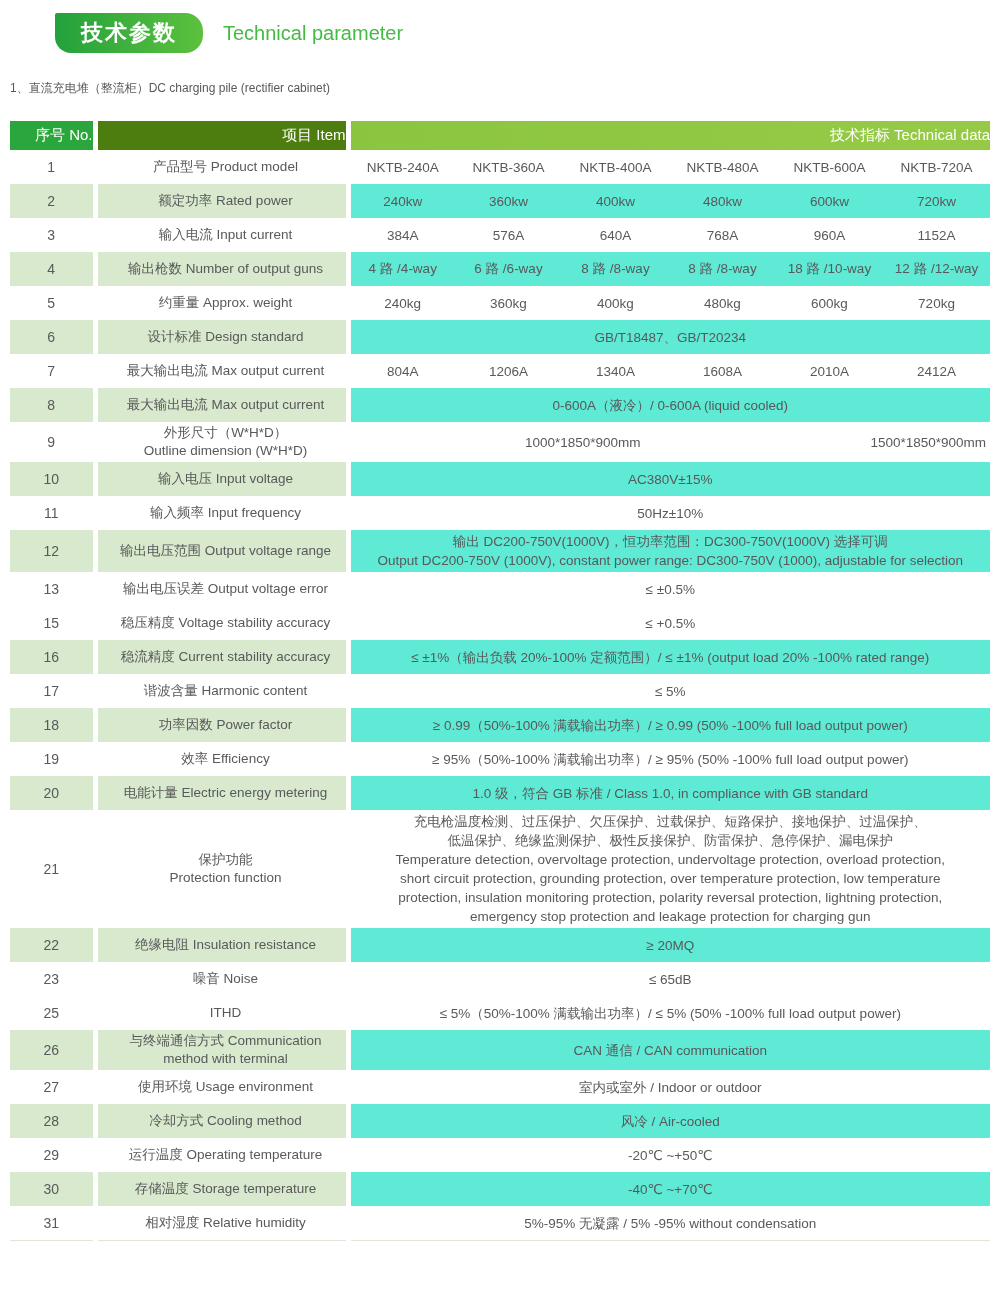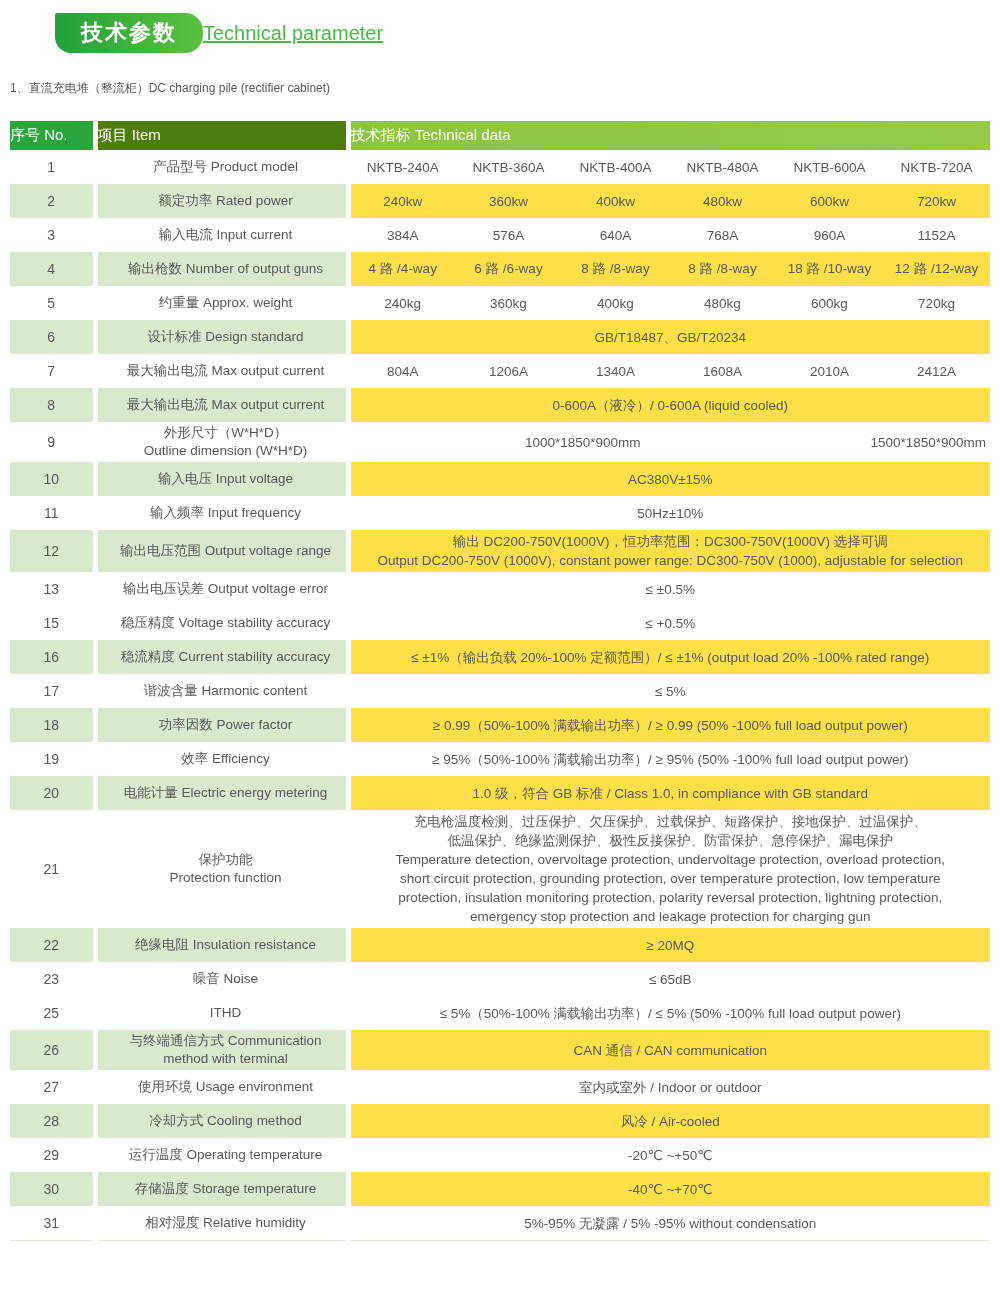--- a/index.html
+++ b/index.html
@@ -11,38 +11,38 @@
   }
   
   .head-row{display:flex;align-items:center;margin:12px 0 0 27px;height:42px;padding-left:28px;}
   .badge{
     display:inline-flex;align-items:center;justify-content:center;
     background:linear-gradient(90deg,#23a13c,#5cc13e);
     color:#fff;font-size:22px;font-weight:bold;letter-spacing:2px;
     height:40px;padding:0 26px;
     border-radius:2px 18px 18px 16px;
   }
-  .badge-en{color:#45ba44;font-size:20px;text-decoration:underline;}
+  .badge-en{color:#45ba44;font-size:20px;margin-left:20px;}
   .section-title{margin:26px 0 0 10px;font-size:12px;color:#58595b;}
   
   .spec-wrap{margin:24px 10px 0 10px;}
   table{border-collapse:collapse;table-layout:fixed;width:980px;font-size:13.5px;color:#58595b;}
   col.c-no{width:85px;}
   col.c-item{width:253px;}
   col.c-val{width:107px;}
-  th{height:29px;font-weight:normal;color:#fff;font-size:15px;text-align:left;vertical-align:middle;padding:0;}
+  th{height:29px;font-weight:normal;color:#fff;font-size:15px;text-align:right;vertical-align:middle;padding:0;}
   th.h-no{background:#2ba63c;}
   th.h-item{background:#4d7c0f;}
   th.h-data{background:linear-gradient(90deg,#8bc53f,#96ca46);}
   td{height:30px;vertical-align:middle;text-align:center;padding:2px 4px;}
   td.no{font-size:14px;}
   td.item{text-align:center;padding-left:12px;}
   .gapL{border-left:5px solid #ffffff;}
   tr.alt td.no,tr.alt td.item{background:#d9e9cd;}
-  tr.alt td.val{background:#fde047;}
+  tr.alt td.val{background:#5eead4;}
   td .line{line-height:19px;}
   td.item .line{line-height:18px;}
   td.dimA{padding-left:150px;white-space:nowrap;}
   td.dimB{padding-left:60px;white-space:nowrap;text-align:right;}
   table{border-bottom:1px solid #dfe8d8;}
 </style>
 </head>
 <body>
 
 <div class="head-row">

